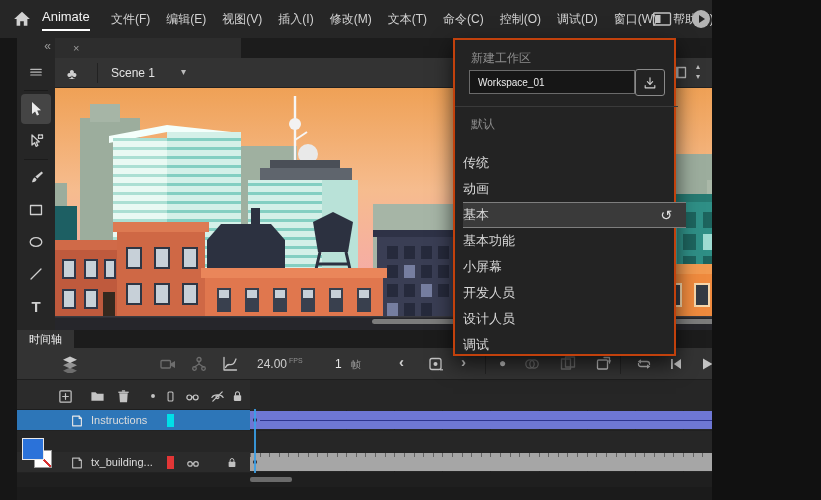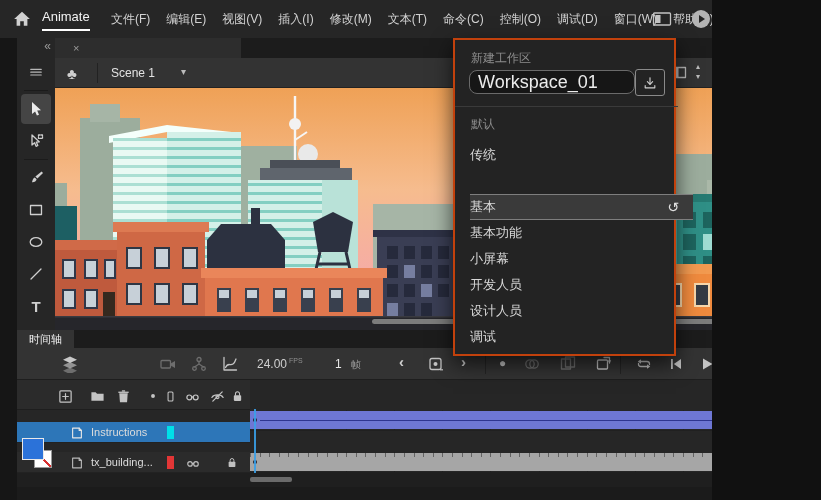--- a/index.html
+++ b/index.html
@@ -117,27 +117,27 @@
   .endcap{position:absolute;right:1px;top:0;bottom:0;width:4px;background:rgba(25,28,55,.35);border-right:2px solid #cdd2f5;}
   #tlscrollrow{position:absolute;left:0;top:143px;width:748px;height:14px;background:#1f1f1f;}
   #tlthumb{position:absolute;left:233px;top:4px;width:42px;height:5px;background:#6b6b6b;border-radius:2px;}
   #tlbottom{position:absolute;left:0;top:157px;width:748px;height:13px;background:#1b1b1b;}
   #layvscroll{position:absolute;left:766px;top:414px;width:5px;height:62px;background:#5e5e5e;border-radius:2px;z-index:6;}
 
   
   #wsmenu{position:absolute;left:453px;top:38px;width:223px;height:318px;background:#232323;border:2px solid #c2410c;
           box-shadow:0 8px 20px rgba(0,0,0,.65);z-index:40;box-sizing:border-box;}
   #wsmenu .seclabel{position:absolute;left:16px;font-size:12px;color:#8d8d8d;}
-  #wsname{position:absolute;left:14px;top:30px;width:148px;height:22px;background:#161616;border:1px solid #6a6a6a;border-radius:8px;
-          color:#ececec;font-size:18px;padding:0 8px;font-family:"Liberation Sans","DejaVu Sans",sans-serif;}
+  #wsname{position:absolute;left:14px;top:30px;width:148px;height:22px;background:#161616;border:1px solid #6a6a6a;border-radius:0;
+          color:#ececec;font-size:10px;padding:0 8px;font-family:"Liberation Sans","DejaVu Sans",sans-serif;}
   #wssave{position:absolute;left:180px;top:29px;width:28px;height:25px;border:1px solid #8a8a8a;border-radius:3px;
           display:flex;align-items:center;justify-content:center;color:#d0d0d0;background:#232323;}
   #wsdiv{position:absolute;left:0;top:66px;width:223px;height:1px;background:#3a3a3a;}
-  .wsitem{position:absolute;left:15px;width:223px;height:26px;display:flex;align-items:center;box-sizing:border-box;
-          font-size:13px;color:#d8d8d8;}
+  .wsitem{position:absolute;left:8px;width:223px;height:26px;display:flex;align-items:center;box-sizing:border-box;
+          font-size:13px;color:#d8d8d8;margin-top:8px;}
   .wsitem.active{background:#3a3a3a;border-top:1px solid rgba(255,255,255,.35);border-bottom:1px solid rgba(255,255,255,.35);}
   .wsreset{position:absolute;right:14px;font-size:14px;color:#e0e0e0;}
 
   
   #cursor{position:absolute;left:716px;top:26px;z-index:100;pointer-events:none;}
 </style>
 </head>
 <body>
 
 <div id="app">
@@ -639,21 +639,21 @@
       <span class="hi ic" style="left:212px">
         <svg viewBox="0 0 16 16" width="13" height="14">
             <rect class="fl" x="3.5" y="7" width="9" height="7" rx="1"></rect>
             <path class="st" d="M5.5 7 V5.2 a2.5 2.5 0 0 1 5 0 V7"></path>
           </svg>
       </span>
     </div>
 
 
     <div class="lrow" style="top:80px">
-      <div class="namecell" style="background-color: rgb(45, 118, 184); margin-top: 12px;">
+      <div class="namecell" style="background-color: rgb(45, 118, 184);">
         <span class="lic ic">
           <svg viewBox="0 0 16 16" width="14" height="14">
               <path class="st" style="color:#e6e6e6" d="M3 2.5 H10.5 L13 5 V13.5 H3Z"></path>
               <path class="st" style="color:#e6e6e6" d="M10.5 2.5 V5 H13"></path>
             </svg>
         </span>
         <span class="lname">Instructions</span>
         <span class="lsw" style="background-color: rgb(0, 223, 232);"></span>
       </div>
       <div class="trackcell">
@@ -716,20 +716,21 @@
           <g class="st">
             <path d="M8 2 V9"></path>
             <path d="M5 6.5 L8 9.5 L11 6.5"></path>
             <path d="M2.5 11 V13.5 H13.5 V11"></path>
           </g>
         </svg>
     </span>
     <div id="wsdiv"></div>
     <span class="seclabel" style="top:76px">默认</span>
     <div class="wsitem" style="top:102px">传统</div>
+    <div class="wsitem" style="top:128px">动画</div>
     <div class="wsitem active" style="top:154px">
       <span>基本</span>
       <span class="wsreset">↺</span>
     </div>
     <div class="wsitem" style="top:206px">小屏幕</div>
     <div class="wsitem" style="top:180px">基本功能</div>
     <div class="wsitem" style="top:232px">开发人员</div>
     <div class="wsitem" style="top:284px">调试</div>
     <div class="wsitem" style="top:258px">设计人员</div>
   </div>

